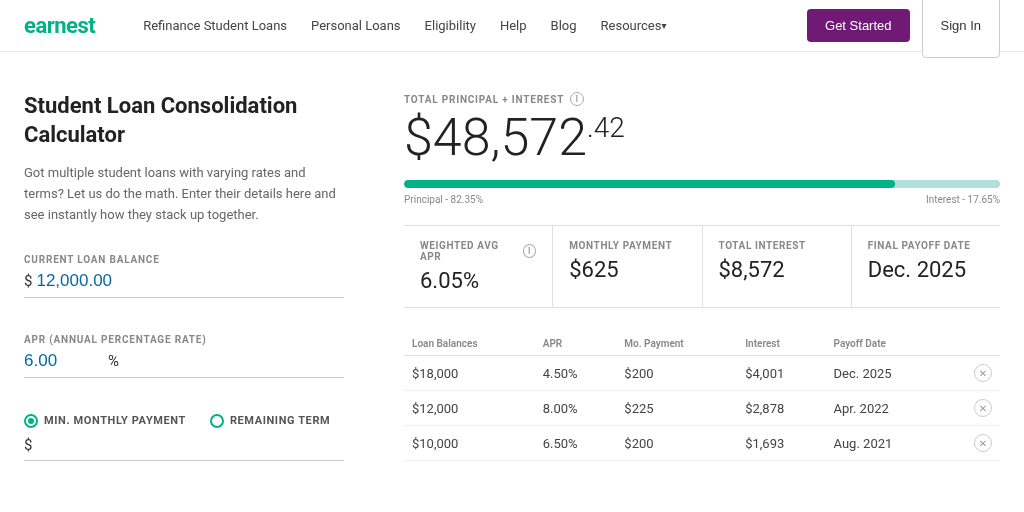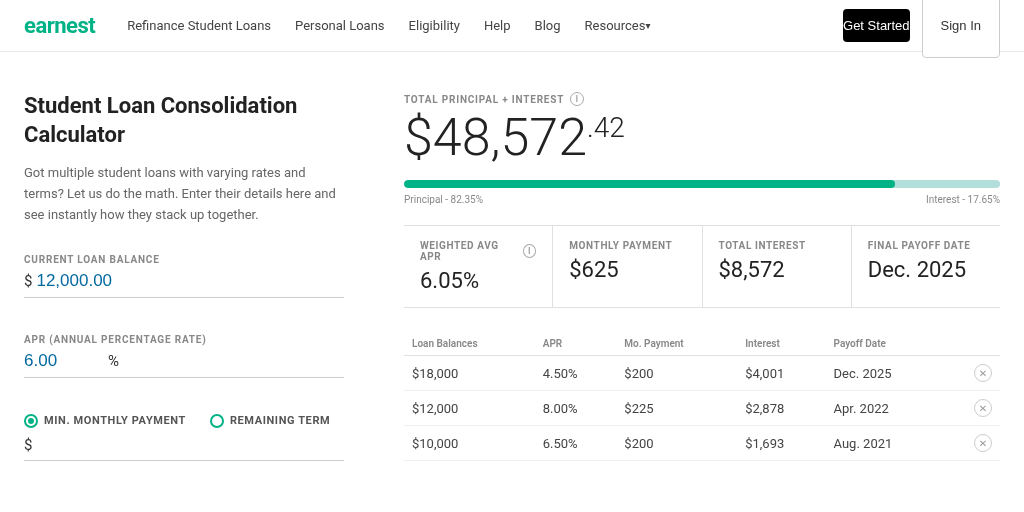--- a/index.html
+++ b/index.html
@@ -1,25 +1,25 @@
 <!DOCTYPE html>
 <html><head>
   <meta charset="utf-8">
   <style>
     * { box-sizing: border-box; margin: 0; padding: 0; }
     body { font-family: -apple-system, BlinkMacSystemFont, 'Segoe UI', Roboto, sans-serif; background: #fff; color: #333; font-size: 14px; }
 
     
     nav { display: flex; align-items: center; padding: 0 24px; height: 52px; border-bottom: 1px solid #e8e8e8; }
-    .nav-logo { font-size: 22px; font-weight: 700; color: #00b386; margin-right: 32px; letter-spacing: -0.5px; }
+    .nav-logo { font-size: 22px; font-weight: 700; color: #00b386; margin-right: 48px; letter-spacing: -0.5px; }
     .nav-links { display: flex; gap: 24px; flex: 1; }
     .nav-links a { text-decoration: none; color: #444; font-size: 13px; }
     .nav-dropdown { display: flex; align-items: center; }
     .nav-actions { display: flex; gap: 12px; align-items: center; }
-    .btn-get-started { background: #000000; color: #fff; border: none; padding: 9px 0; border-radius: 4px; font-size: 13px; cursor: pointer; font-weight: 500; }
+    .btn-get-started { background: #701a75; color: #fff; border: none; padding: 9px 18px; border-radius: 4px; font-size: 13px; cursor: pointer; font-weight: 500; }
     .btn-sign-in { background: #fff; color: #333; border: 1px solid #ccc; padding: 24px 18px; border-radius: 4px; font-size: 13px; cursor: pointer; }
 
     
     .main { display: flex; max-width: 1024px; margin: 0 auto; padding: 40px 24px 24px; gap: 60px; }
 
     
     .left-panel { width: 320px; flex-shrink: 0; }
     .calculator-title { font-size: 22px; font-weight: 700; color: #222; line-height: 1.3; margin-bottom: 14px; }
     .calculator-desc { font-size: 13px; color: #666; line-height: 1.6; margin-bottom: 28px; }
 

